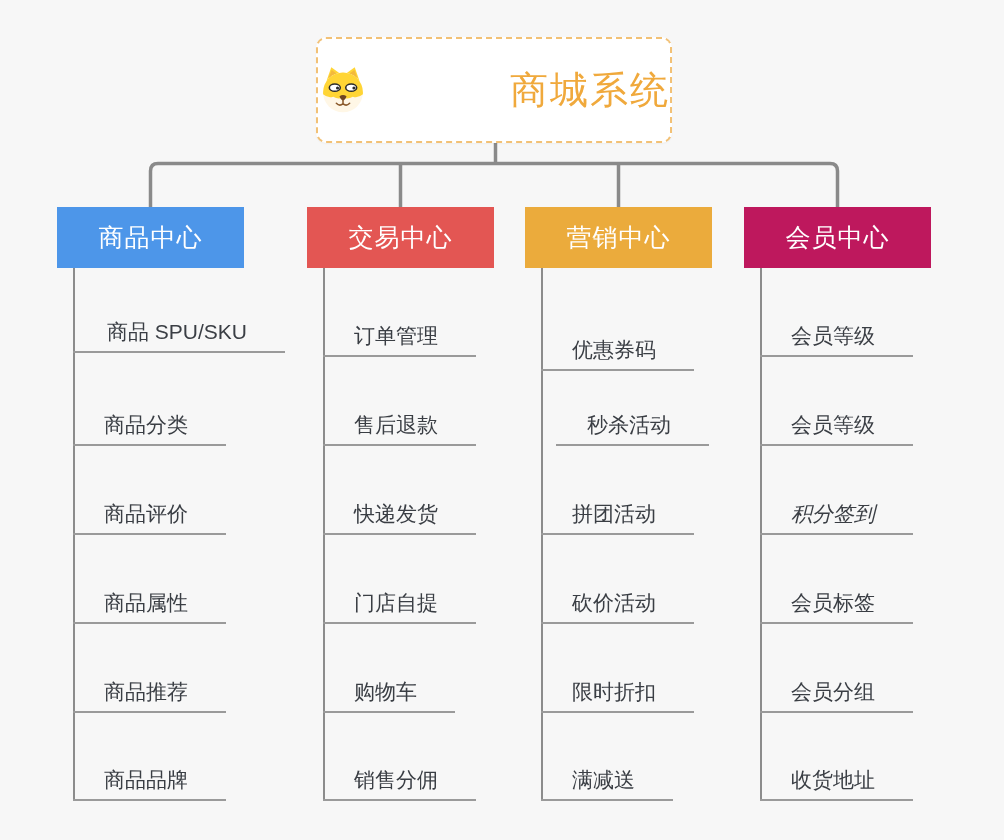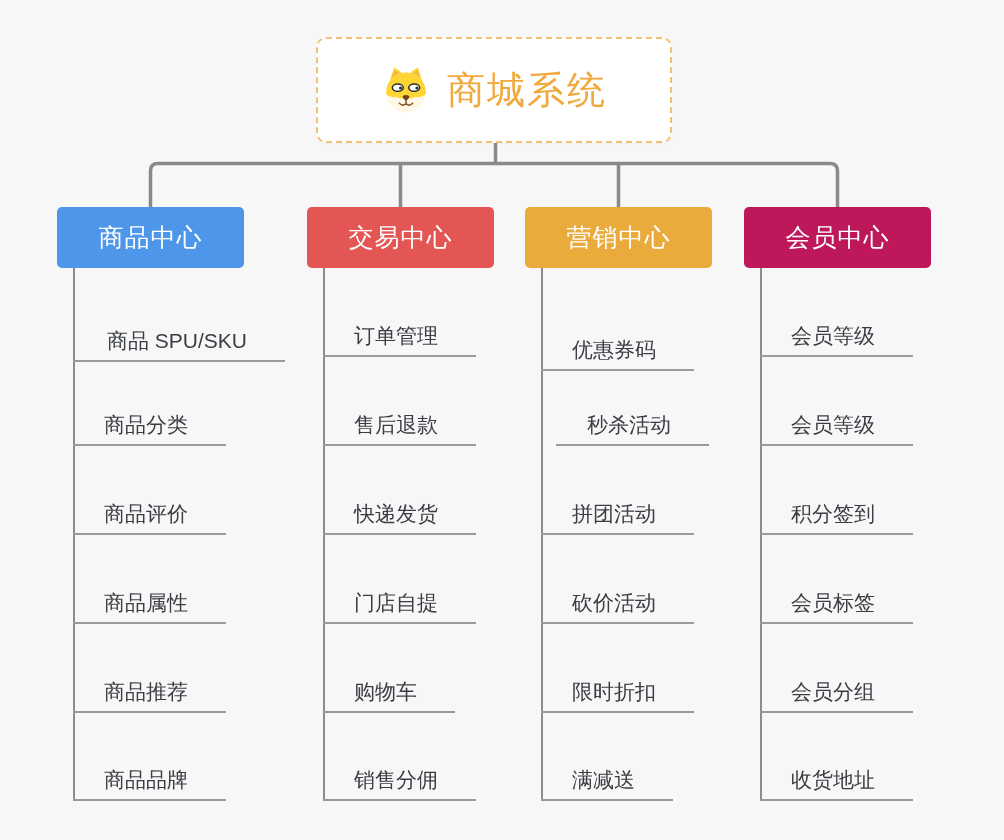--- a/index.html
+++ b/index.html
@@ -25,40 +25,40 @@
   .root-node {
     position: absolute;
     left: 316px; top: 37px;
     width: 356px; height: 106px;
     box-sizing: border-box;
     background: #ffffff;
     border: 2px dashed #f2c176;
     border-radius: 10px;
     display: flex;
     align-items: center;
-    justify-content: center;
+    justify-content: space-between;
     gap: 16px;
     box-shadow: 0 1px 2px rgba(0,0,0,0.04);
     cursor: pointer;
   }
   .root-title {
     font-size: 38px;
     font-weight: 500;
     letter-spacing: 2px;
     color: #f0a93c;
     line-height: 1;
     white-space: nowrap;
   }
   .root-icon { width: 50px; height: 50px; flex: 0 0 auto; }
   
   .branch-node {
     position: absolute;
     top: 207px;
     width: 187px; height: 61px;
-    border-radius: 5px;
+    border-radius: 0;
     display: flex;
     align-items: center;
     justify-content: center;
     color: #ffffff;
     font-size: 25px;
     letter-spacing: 1px;
     white-space: nowrap;
     cursor: pointer;
   }
   
@@ -116,21 +116,21 @@
       <path d="M27.5 40 Q32 37 36.5 40 Q34.8 45 32 45 Q29.2 45 27.5 40 Z" fill="#6e4423"></path>
       <path d="M32 45 V 48" stroke="#8b5a2b" stroke-width="2" stroke-linecap="round" fill="none"></path>
       <path d="M23.5 49 Q27.8 53.5 32 49.5 Q36.2 53.5 40.5 49" stroke="#8b5a2b" stroke-width="2" stroke-linecap="round" fill="none"></path>
     </svg>
     <div class="root-title">商城系统</div>
   </div>
 
   <div id="branches">
       <div class="branch-node" style="left: 57px; background: rgb(77, 150, 233);">商品中心</div>
       <div class="trunk" style="left: 73px; top: 268px; height: 533px;"></div>
-      <div class="leaf-item" style="left: 73px; top: 322px; padding-left: 34px;">商品 SPU/SKU</div>
+      <div class="leaf-item" style="left: 73px; top: 313px; padding-left: 34px;">商品 SPU/SKU</div>
       <div class="leaf-item" style="left: 73px; top: 406px;">商品分类</div>
       <div class="leaf-item" style="left: 73px; top: 495px;">商品评价</div>
       <div class="leaf-item" style="left: 73px; top: 584px;">商品属性</div>
       <div class="leaf-item" style="left: 73px; top: 673px;">商品推荐</div>
       <div class="leaf-item" style="left: 73px; top: 761px;">商品品牌</div>
       <div class="branch-node" style="left: 307px; background: rgb(227, 86, 83);">交易中心</div>
       <div class="trunk" style="left: 323px; top: 268px; height: 533px;"></div>
       <div class="leaf-item" style="left: 323px; top: 317px;">订单管理</div>
       <div class="leaf-item" style="left: 323px; top: 406px;">售后退款</div>
       <div class="leaf-item" style="left: 323px; top: 495px;">快递发货</div>
@@ -142,19 +142,19 @@
       <div class="leaf-item" style="left: 541px; top: 331px;">优惠券码</div>
       <div class="leaf-item" style="left: 556px; top: 406px;">秒杀活动</div>
       <div class="leaf-item" style="left: 541px; top: 495px;">拼团活动</div>
       <div class="leaf-item" style="left: 541px; top: 584px;">砍价活动</div>
       <div class="leaf-item" style="left: 541px; top: 673px;">限时折扣</div>
       <div class="leaf-item" style="left: 541px; top: 761px;">满减送</div>
       <div class="branch-node" style="left: 744px; background: #be185d; font-family: Liberation Mono, monospace;">会员中心</div>
       <div class="trunk" style="left: 760px; top: 268px; height: 533px;"></div>
       <div class="leaf-item" style="left: 760px; top: 317px;">会员等级</div>
       <div class="leaf-item" style="left: 760px; top: 406px;">会员等级</div>
-      <div class="leaf-item" style="left: 760px; top: 495px;">积分签到</div>
+      <div class="leaf-item" style="left: 760px; top: 495px; font-style: italic;">积分签到</div>
       <div class="leaf-item" style="left: 760px; top: 584px; font-family: Liberation Mono, monospace;">会员标签</div>
       <div class="leaf-item" style="left: 760px; top: 673px;">会员分组</div>
       <div class="leaf-item" style="left: 760px; top: 761px;">收货地址</div>
     </div>
 
 </div>
 
 </body></html>

